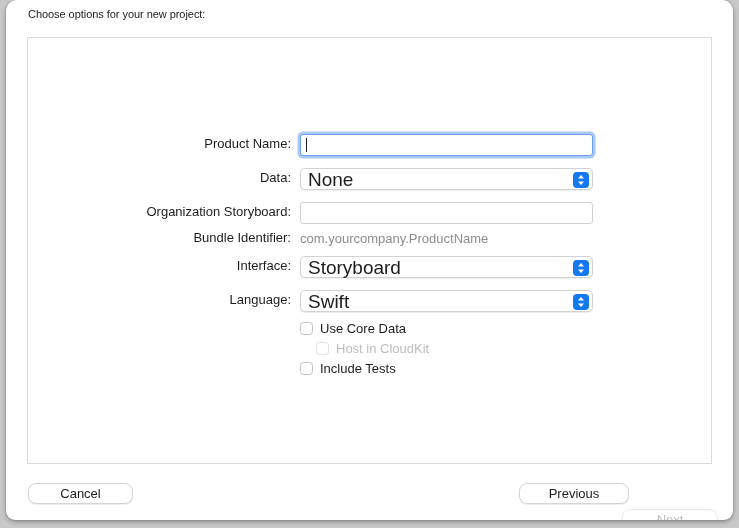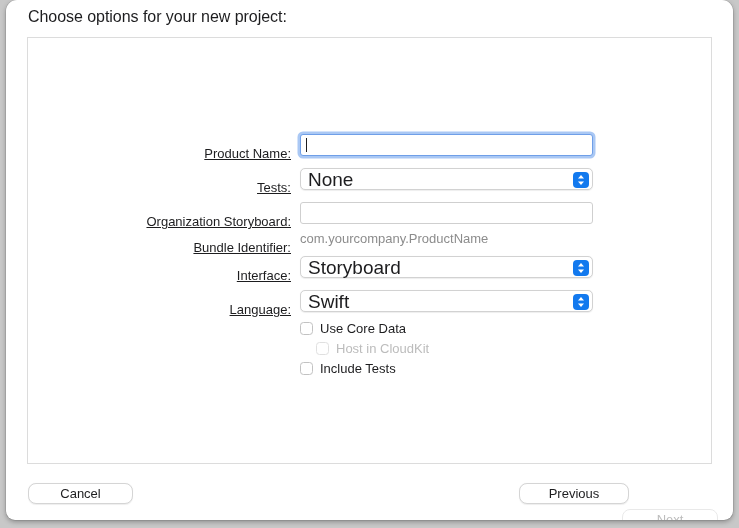--- a/index.html
+++ b/index.html
@@ -26,21 +26,21 @@
     border-radius: 11px 11px 9px 9px;
     box-shadow: 0 2px 5px rgba(0,0,0,0.30), 0 0 0 0.5px rgba(0,0,0,0.14);
     overflow: hidden;
   }
 
   
   .heading {
     position: absolute;
     left: 22px;
     top: 8px;
-    font-size: 16px;
+    font-size: 11px;
     color: #1d1d1f;
     letter-spacing: -0.05px;
     white-space: nowrap;
   }
 
   
   .panel {
     position: absolute;
     left: 21px;
     top: 37px;
@@ -61,26 +61,25 @@
   }
   .row {
     position: absolute;
     left: 0;
     width: 100%;
     height: 22px;
   }
   .lbl {
     position: absolute;
     right: 420px;   
-    top: 12px;
+    top: 2px;
     font-size: 13px;
     color: #1d1d1f;
     white-space: nowrap;
     text-align: left;
-    text-decoration: underline;
   }
   .ctrl {
     position: absolute;
     left: 272px;    
     top: 0;
   }
 
   
   .textfield {
     box-sizing: border-box;
@@ -215,21 +214,21 @@
 
   <div class="panel">
     <div class="form" id="form-area">
         <div class="row" style="top: 96px;">
           <div class="lbl">Product Name:</div>
           <div class="ctrl">
             <div style="position: relative; width: 293px;"><input type="text" class="textfield focused" style="width: 293px;"><div class="caret"></div></div>
           </div>
         </div>
         <div class="row" style="top: 130px;">
-          <div class="lbl">Tests:</div>
+          <div class="lbl">Data:</div>
           <div class="ctrl">
             <div class="popup" style="width: 293px;">
               <span class="val">None</span>
               <span class="stepper">
                 <svg width="16" height="16" viewBox="0 0 16 16" aria-hidden="true">
                   <path d="M8 3.1 L11 6.4 L5 6.4 Z" fill="#ffffff"></path>
                   <path d="M8 12.9 L11 9.6 L5 9.6 Z" fill="#ffffff"></path>
                 </svg>
               </span>
             </div>

